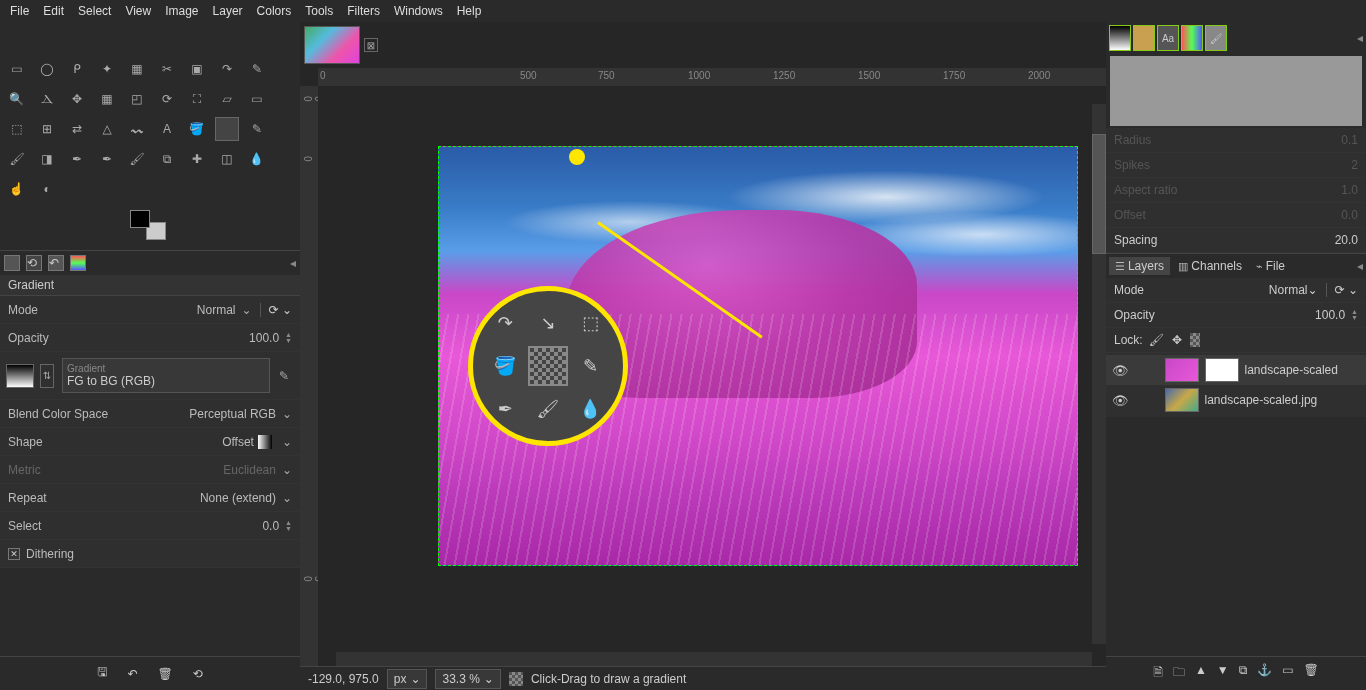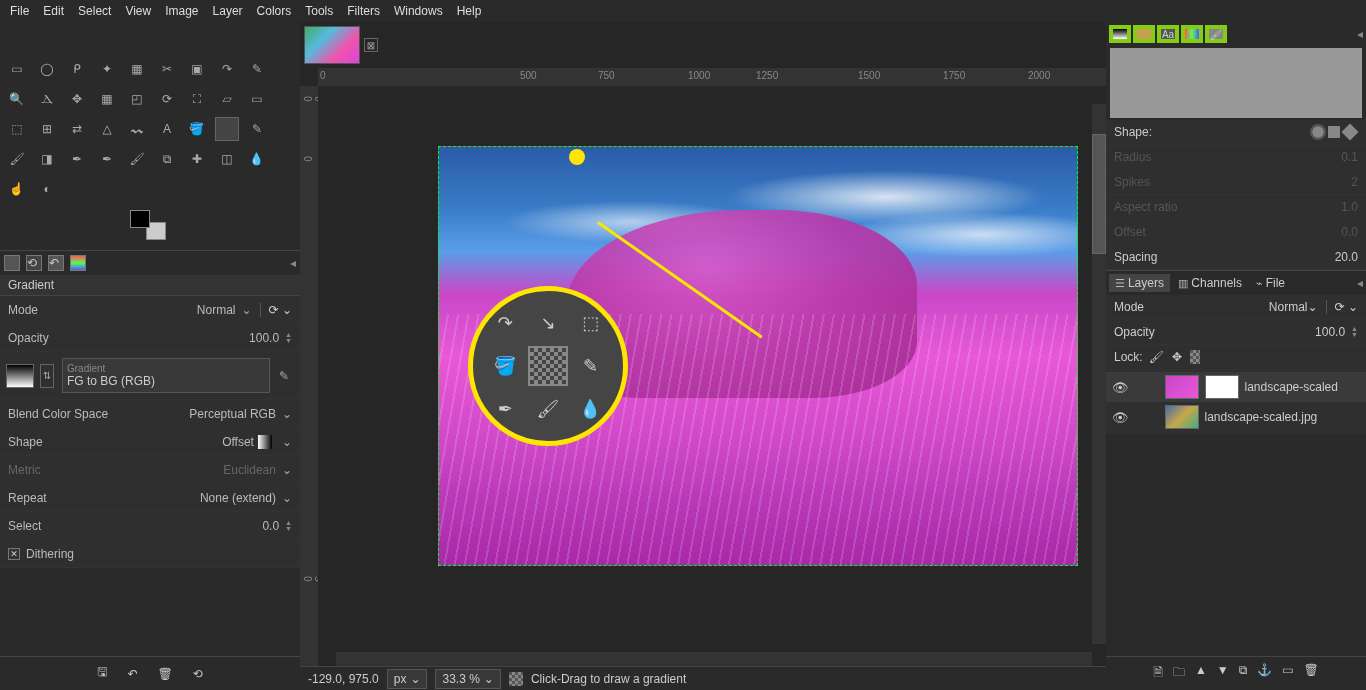--- a/index.html
+++ b/index.html
@@ -50,21 +50,21 @@
 .callout-center{background:#555;outline:2px solid #888;background-image:linear-gradient(45deg,#888 25%,transparent 25%,transparent 75%,#888 75%),linear-gradient(45deg,#888 25%,#444 25%,#444 75%,#888 75%);background-size:8px 8px;background-position:0 0,4px 4px}
 .callout-line{position:absolute;left:280px;top:135px;width:200px;height:3px;background:#ffe600;transform:rotate(35deg);transform-origin:left;z-index:4}
 .callout-dot{position:absolute;width:16px;height:16px;background:#ffe600;border-radius:50%;z-index:6}
 .scroll-v{position:absolute;right:0;top:18px;bottom:22px;width:14px;background:#333}
 .scroll-v .thumb{position:absolute;top:30px;width:100%;height:120px;background:#555}
 .scroll-h{position:absolute;bottom:0;left:18px;right:14px;height:14px;background:#333}
 .statusbar{height:24px;background:#2a2a2a;display:flex;align-items:center;padding:0 8px;gap:8px;border-top:1px solid #444}
 .statusbar .sel{background:#383838;padding:2px 6px;border:1px solid #555;display:flex;align-items:center;gap:4px}
 .right{width:260px;background:#2a2a2a;display:flex;flex-direction:column}
 .r-tabs{display:flex;gap:2px;padding:3px;align-items:center}
-.r-tab{width:22px;height:18px;background:#555;border:4px solid #84cc16;display:flex;align-items:center;justify-content:center;font-size:10px}
+.r-tab{width:22px;height:26px;background:#555;border:1px solid #84cc16;display:flex;align-items:center;justify-content:center;font-size:10px}
 .r-tab.active{background:#888}
 .r-title{padding:4px 8px;background:#333}
 .r-preview{height:70px;background:#999;margin:2px 4px}
 .r-row{display:flex;align-items:center;padding:5px 8px;background:#2f2f2f;border-bottom:1px solid #333;min-height:24px}
 .r-row .lbl{flex:1}
 .dim2{color:#555 !important}
 .layers-tabs{display:flex;gap:2px;padding:3px;border-top:1px solid #444;align-items:center}
 .l-tab{padding:2px 6px;display:flex;align-items:center;gap:3px;color:#bbb;font-size:11px}
 .l-tab.active{background:#444}
 .layer-list{background:#2f2f2f;padding:2px 0}
@@ -210,21 +210,21 @@
   <div class="center">
     <div class="tabs">
       <div class="tab"></div>
       <div class="tab-close">⊠</div>
     </div>
     <div class="ruler-h">
       <span style="left:2px">0</span>
       <span style="left:202px">500</span>
       <span style="left:280px">750</span>
       <span style="left:370px">1000</span>
-      <span style="left:438px">1250</span>
+      <span style="left:455px">1250</span>
       <span style="left:540px">1500</span>
       <span style="left:625px">1750</span>
       <span style="left:710px">2000</span>
     </div>
     <div class="canvas-wrap">
       <div class="ruler-v">
         <span style="top:10px">5<br>0<br>0</span>
         <span style="top:70px">0</span>
         <span style="top:490px">5<br>0</span>
       </div>
@@ -274,26 +274,20 @@
     <div class="r-tabs">
       <div class="r-tab" style="background:linear-gradient(#000,#fff)"></div>
       <div class="r-tab" style="background:#c8a050"></div>
       <div class="r-tab">Aa</div>
       <div class="r-tab" style="background:linear-gradient(90deg,#f55,#5f5,#55f)"></div>
       <div class="r-tab active">🖌</div>
       <span style="margin-left:auto;color:#888">◂</span>
     </div>
     <div class="r-preview"></div>
     <div class="r-row">
-      <span class="lbl">Shape:</span>
-      <span class="shape-ic" style="background:#888;border-radius:50%;outline:2px solid #555"></span>
-      <span class="shape-ic" style="background:#888"></span>
-      <span class="shape-ic" style="background:#888;transform:rotate(45deg)"></span>
-    </div>
-    <div class="r-row">
         <span class="lbl dim2">Radius</span>
         <span class="val dim2">0.1</span>
       </div>
     <div class="r-row">
         <span class="lbl dim2">Spikes</span>
         <span class="val dim2">2</span>
       </div>
     <div class="r-row">
         <span class="lbl dim2">Aspect ratio</span>
         <span class="val dim2">1.0</span>

